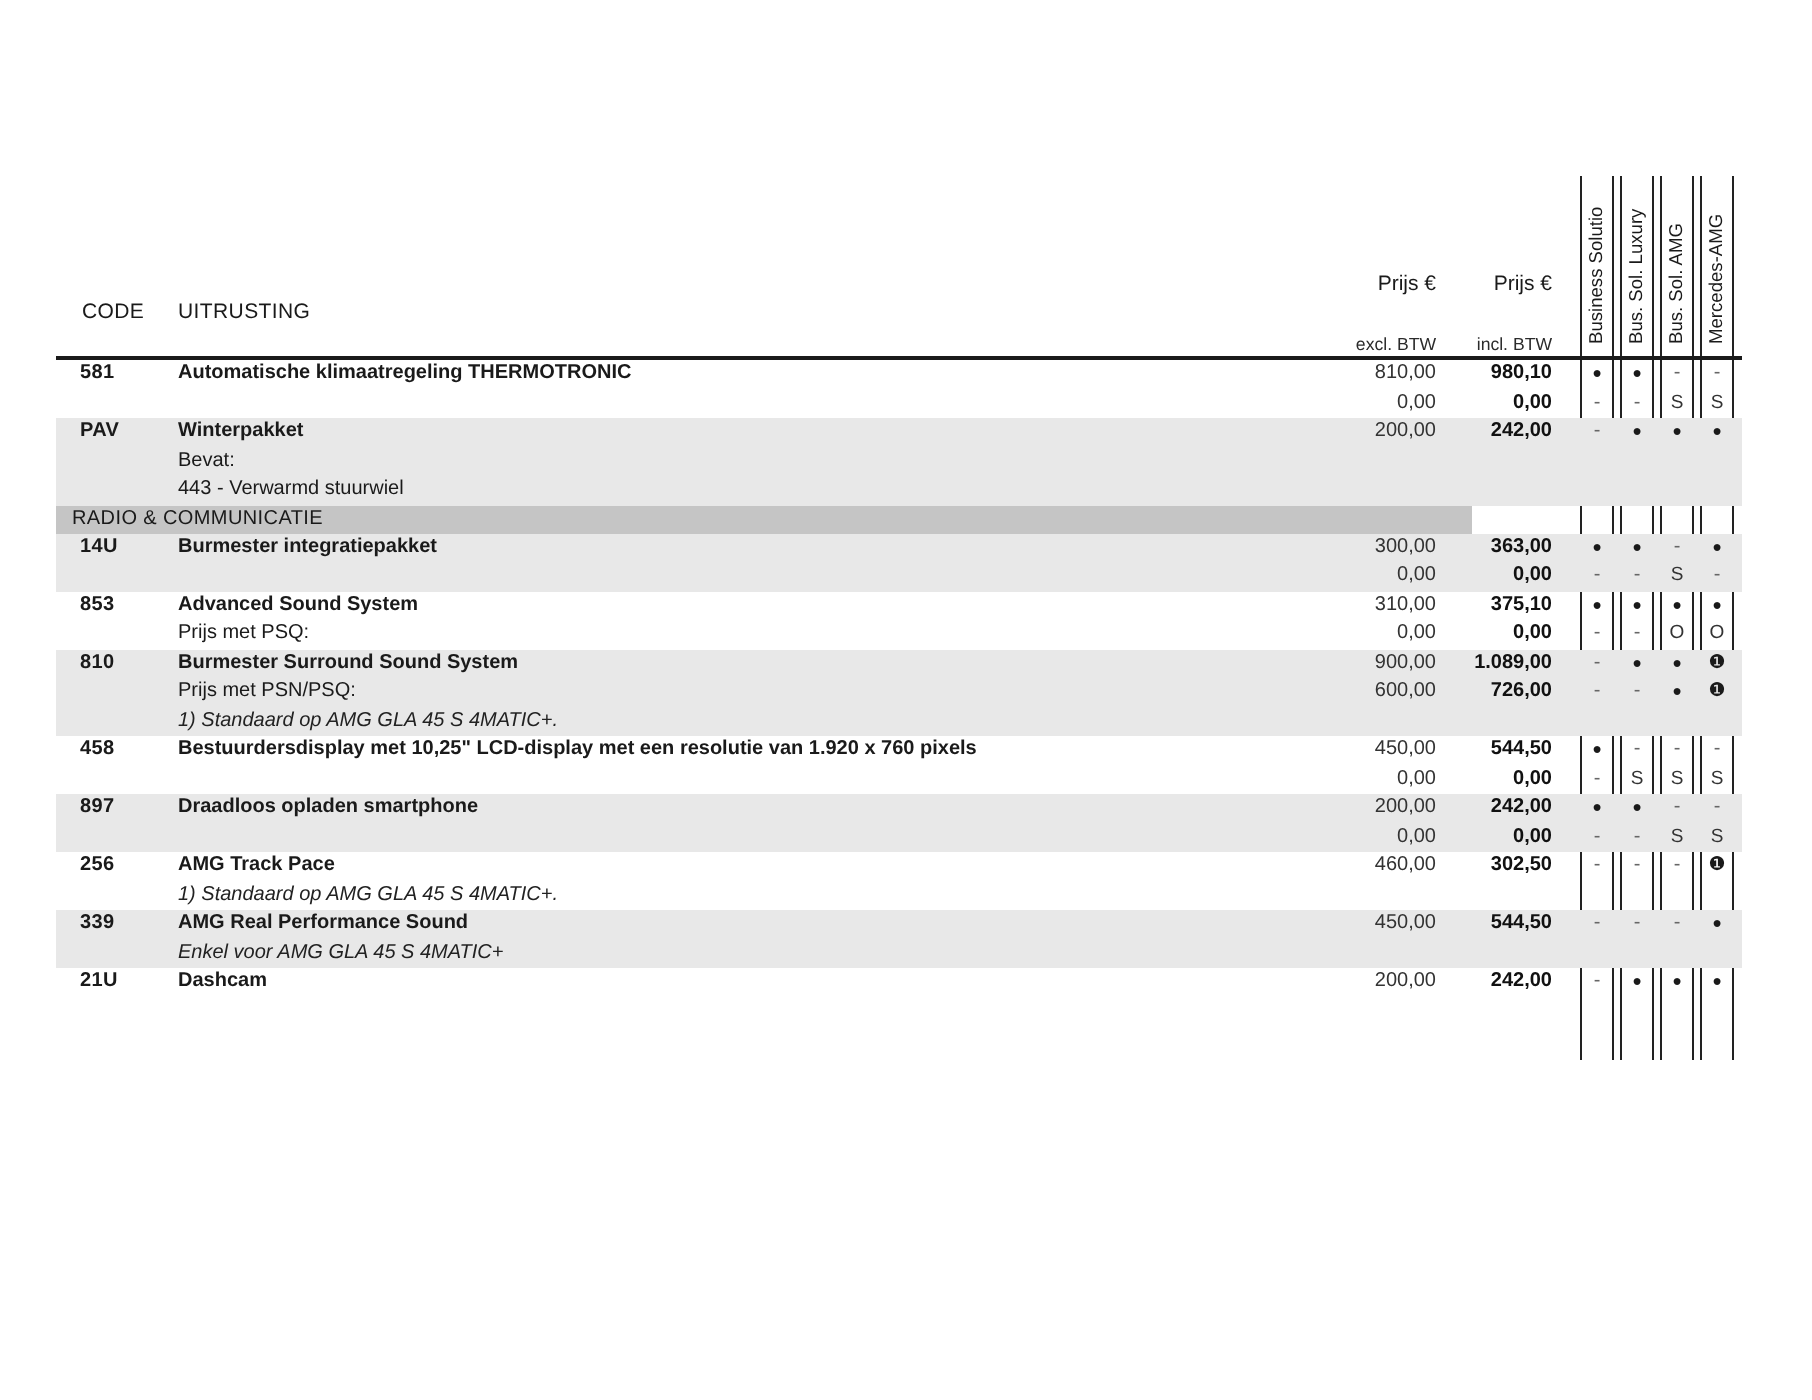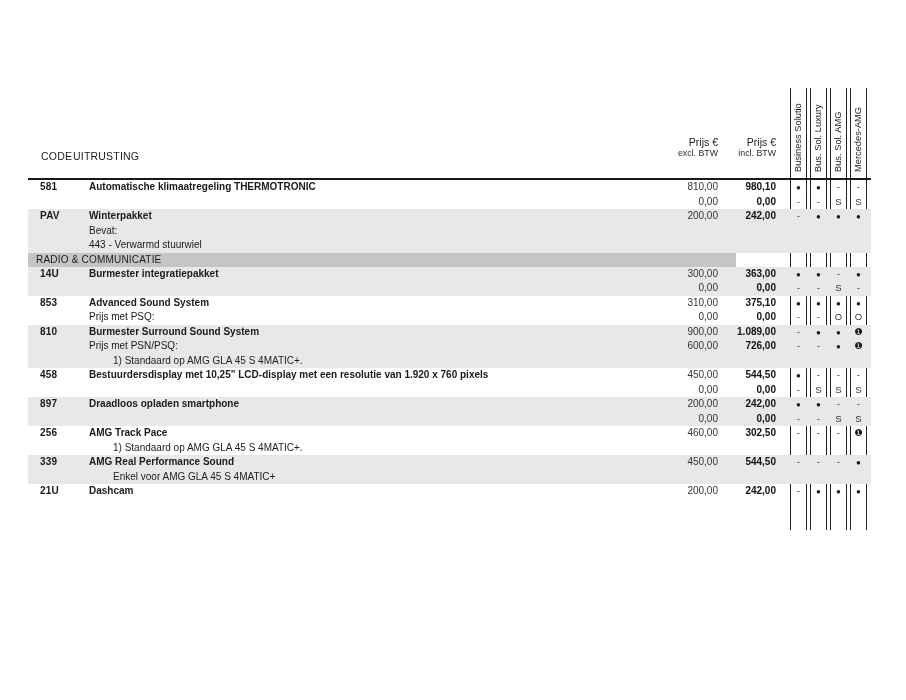--- a/index.html
+++ b/index.html
@@ -7,24 +7,24 @@
     position:relative;
     width:906px;height:700px;
     background:#ffffff;
     font-family:"Liberation Sans","DejaVu Sans",sans-serif;
     color:#1a1a1a;
     overflow:hidden;
   }
   
   .hdr-label{position:absolute;font-size:10.5px;letter-spacing:.2px;color:#1a1a1a;}
   #code-label{left:41px;top:150px;}
-  #uitrusting-label{left:73px;top:150px;}
+  #uitrusting-label{left:89px;top:150px;}
   .price-hdr{position:absolute;width:150px;text-align:right;}
   .price-hdr .l1{font-size:10.5px;line-height:12px;}
-  .price-hdr .l2{font-size:8.8px;line-height:11px;color:#2b2b2b;}
+  .price-hdr .l2{font-size:8.8px;line-height:11px;color:#2b2b2b;margin-top:19px;}
   #price-hdr-excl{left:568px;top:136px;}
   #price-hdr-incl{left:626px;top:136px;}
   .vlabel{
     position:absolute;
     width:86px;height:13px;
     font-size:9.3px;line-height:13px;
     white-space:nowrap;
     transform:rotate(-90deg);
     transform-origin:0 100%;
     color:#1a1a1a;
@@ -35,21 +35,21 @@
   .vline-col{position:absolute;top:88px;height:442px;width:15px;
     border-left:1px solid #222;border-right:1px solid #222;}
   
   #rows{position:absolute;left:28px;top:180px;width:843px;}
   .row-block{position:relative;width:843px;}
   .row-block.gray{background:#e8e8e8;}
   .row-line{position:relative;height:14.5px;font-size:10px;line-height:14.5px;}
   .row-line .code{position:absolute;left:12px;font-weight:bold;letter-spacing:.2px;}
   .row-line .desc{position:absolute;left:61px;white-space:nowrap;}
   .row-line .desc.bold{font-weight:bold;}
-  .row-line .desc.italic{color:#222;margin-left:24px;}
+  .row-line .desc.italic{font-style:italic;color:#222;}
   .row-line .p-excl{position:absolute;left:540px;width:150px;text-align:right;color:#333;}
   .row-line .p-incl{position:absolute;left:598px;width:150px;text-align:right;font-weight:bold;color:#111;}
   .row-line .mark{position:absolute;width:17px;text-align:center;color:#1a1a1a;}
   .mark.m0{left:762px;}.mark.m1{left:782px;}.mark.m2{left:802px;}.mark.m3{left:822px;}
   .mark .sym-dot{font-size:8px;}
   .mark .sym-dash{color:#666;}
   .mark .sym-one{font-size:9.5px;}
   .mark .sym-letter{font-size:9.5px;color:#333;}
   .section-band{position:relative;width:708px;height:14px;background:#c5c5c5;
     font-size:10px;line-height:14px;}

